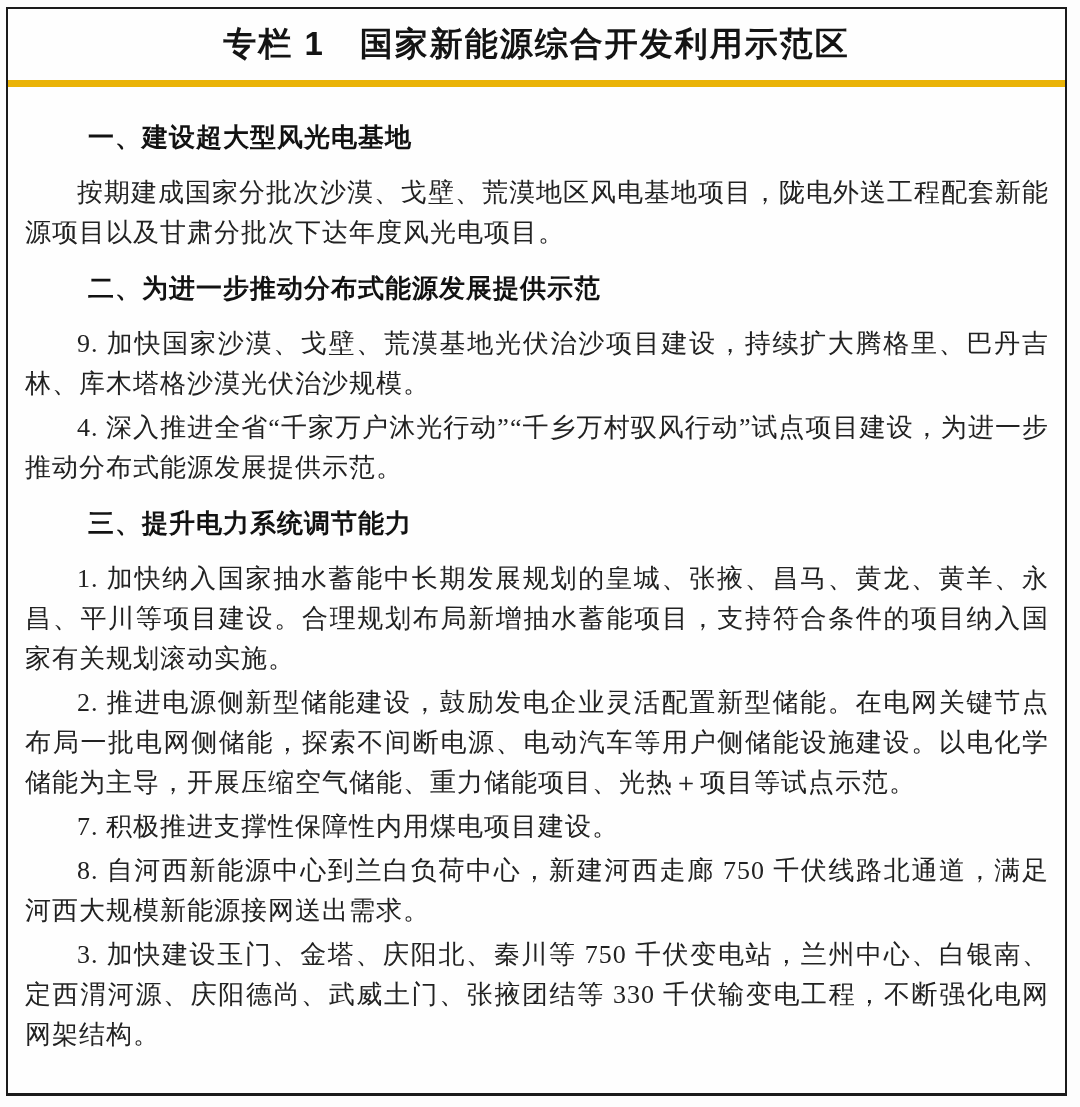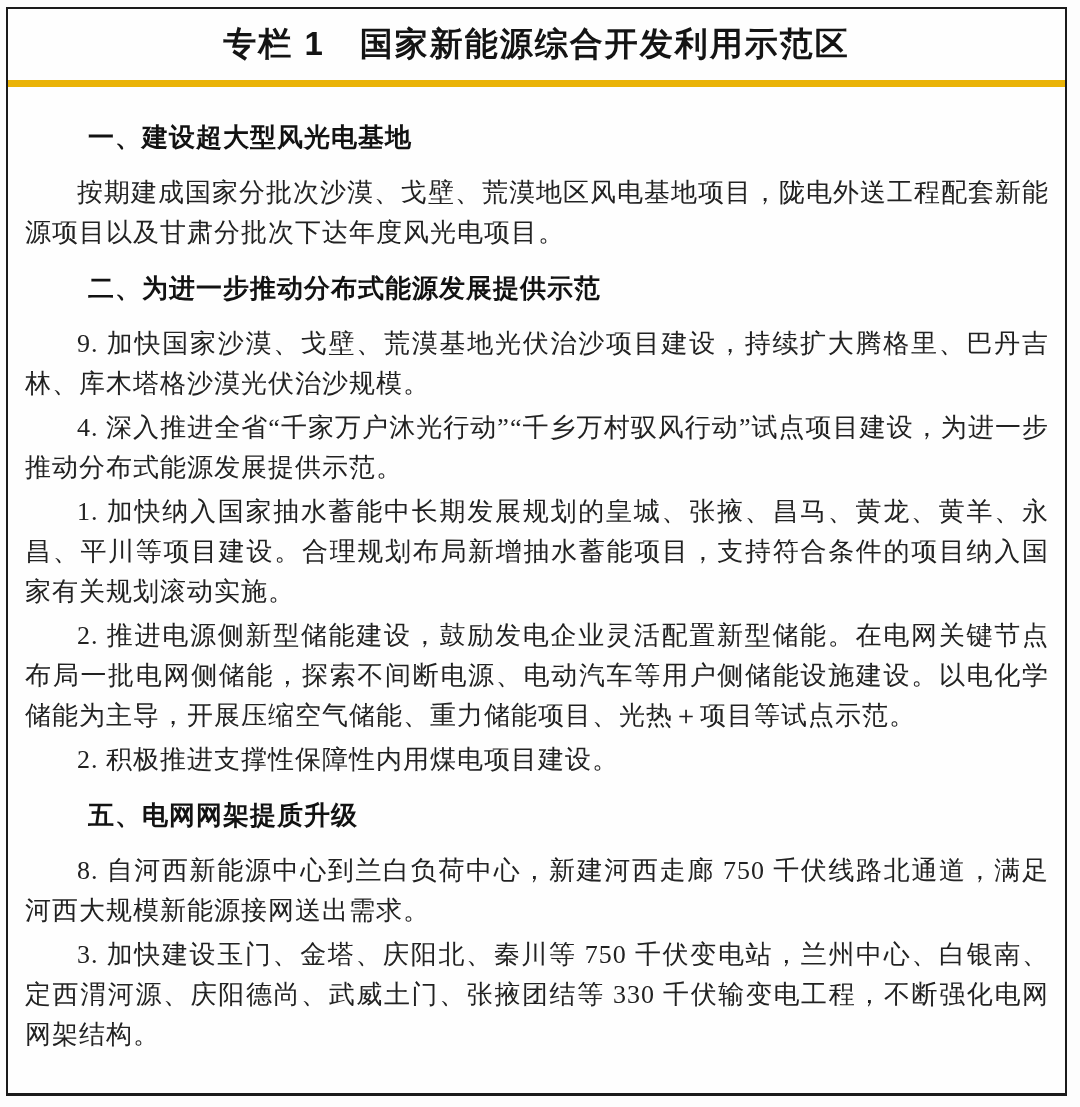--- a/index.html
+++ b/index.html
@@ -75,24 +75,24 @@
 
     <div class="box-body">
 
       <h3 class="section-heading">一、建设超大型风光电基地</h3>
       <p class="para">按期建成国家分批次沙漠、戈壁、荒漠地区风电基地项目，陇电外送工程配套新能源项目以及甘肃分批次下达年度风光电项目。</p>
 
       <h3 class="section-heading">二、为进一步推动分布式能源发展提供示范</h3>
       <p class="para">9. 加快国家沙漠、戈壁、荒漠基地光伏治沙项目建设，持续扩大腾格里、巴丹吉林、库木塔格沙漠光伏治沙规模。</p>
       <p class="para">4. 深入推进全省“千家万户沐光行动”“千乡万村驭风行动”试点项目建设，为进一步推动分布式能源发展提供示范。</p>
 
+      <h3 class="section-heading">三、提升电力系统调节能力</h3>
       <p class="para">1. 加快纳入国家抽水蓄能中长期发展规划的皇城、张掖、昌马、黄龙、黄羊、永昌、平川等项目建设。合理规划布局新增抽水蓄能项目，支持符合条件的项目纳入国家有关规划滚动实施。</p>
       <p class="para">2. 推进电源侧新型储能建设，鼓励发电企业灵活配置新型储能。在电网关键节点布局一批电网侧储能，探索不间断电源、电动汽车等用户侧储能设施建设。以电化学储能为主导，开展压缩空气储能、重力储能项目、光热＋项目等试点示范。</p>
 
-      <p class="para">2. 积极推进支撑性保障性内用煤电项目建设。</p>
+      <p class="para">7. 积极推进支撑性保障性内用煤电项目建设。</p>
 
-      <h3 class="section-heading">五、电网网架提质升级</h3>
       <p class="para">8. 自河西新能源中心到兰白负荷中心，新建河西走廊 750 千伏线路北通道，满足河西大规模新能源接网送出需求。</p>
       <p class="para">3. 加快建设玉门、金塔、庆阳北、秦川等 750 千伏变电站，兰州中心、白银南、定西渭河源、庆阳德尚、武威土门、张掖团结等 330 千伏输变电工程，不断强化电网网架结构。</p>
 
     </div>
   </div>
 </div>
 
 </body></html>

